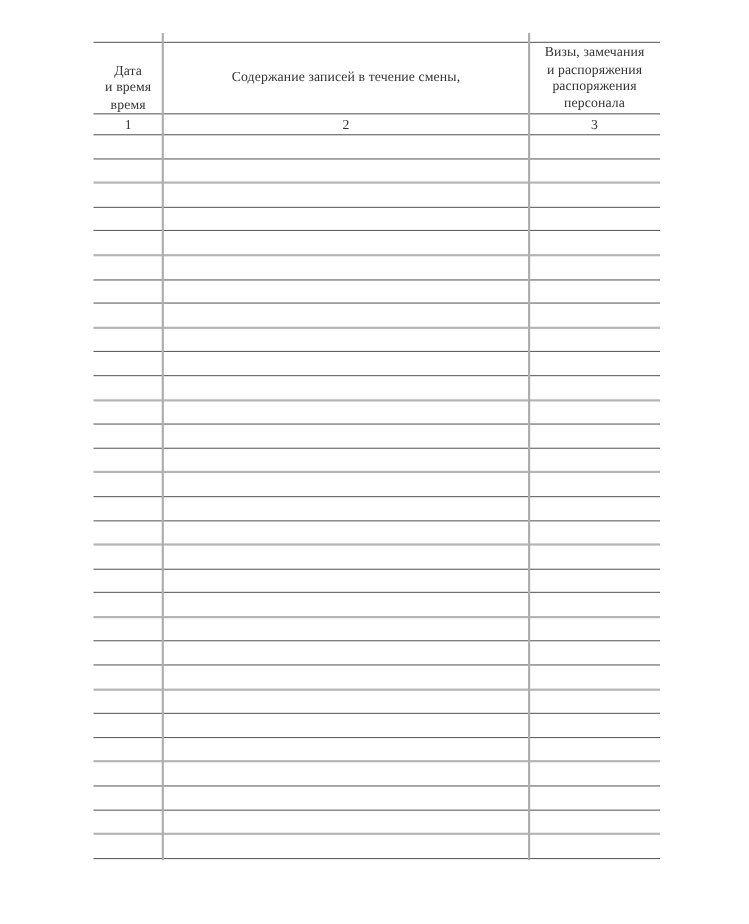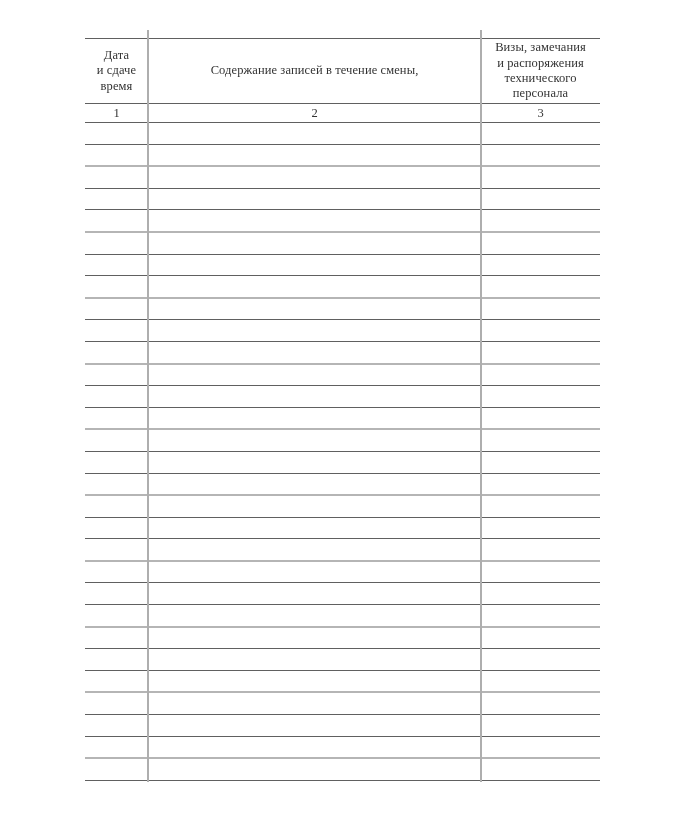--- a/index.html
+++ b/index.html
@@ -28,21 +28,21 @@
   .vline-2 { left: 395px; }
   .header-row { display: flex; height: 65px; border-bottom: 1px solid #606060; }
   .hcell {
     display: flex; flex-direction: column;
     justify-content: center;
     text-align: center;
     font-size: 12.5px;
     line-height: 15.4px;
     letter-spacing: 0.1px;
   }
-  .c1 { width: 63px; }
+  .c1 { width: 63px; justify-content: flex-end; }
   .c2 { width: 333px; }
   .c3 { width: 119px; }
   .numbers-row {
     display: flex; height: 19px;
     border-bottom: 1px solid #606060;
     align-items: center;
   }
   .numbers-row .ncell { text-align: center; font-size: 12.5px; line-height: 17px; }
   .tbody {
     display: flex; flex-direction: column;
@@ -57,30 +57,30 @@
 
 <div class="page">
   <div class="log-table">
 
     <div class="vline vline-1"></div>
     <div class="vline vline-2"></div>
 
     <div class="header-row">
       <div class="hcell c1">
         <div>Дата</div>
-        <div>и сдаче</div>
+        <div>и время</div>
         <div>время</div>
       </div>
       <div class="hcell c2">
         <div>Содержание записей в течение смены,</div>
       </div>
       <div class="hcell c3">
         <div>Визы, замечания</div>
         <div>и распоряжения</div>
-        <div>технического</div>
+        <div>распоряжения</div>
         <div>персонала</div>
       </div>
     </div>
 
     <div class="numbers-row">
       <div class="ncell c1">1</div>
       <div class="ncell c2">2</div>
       <div class="ncell c3">3</div>
     </div>
 

